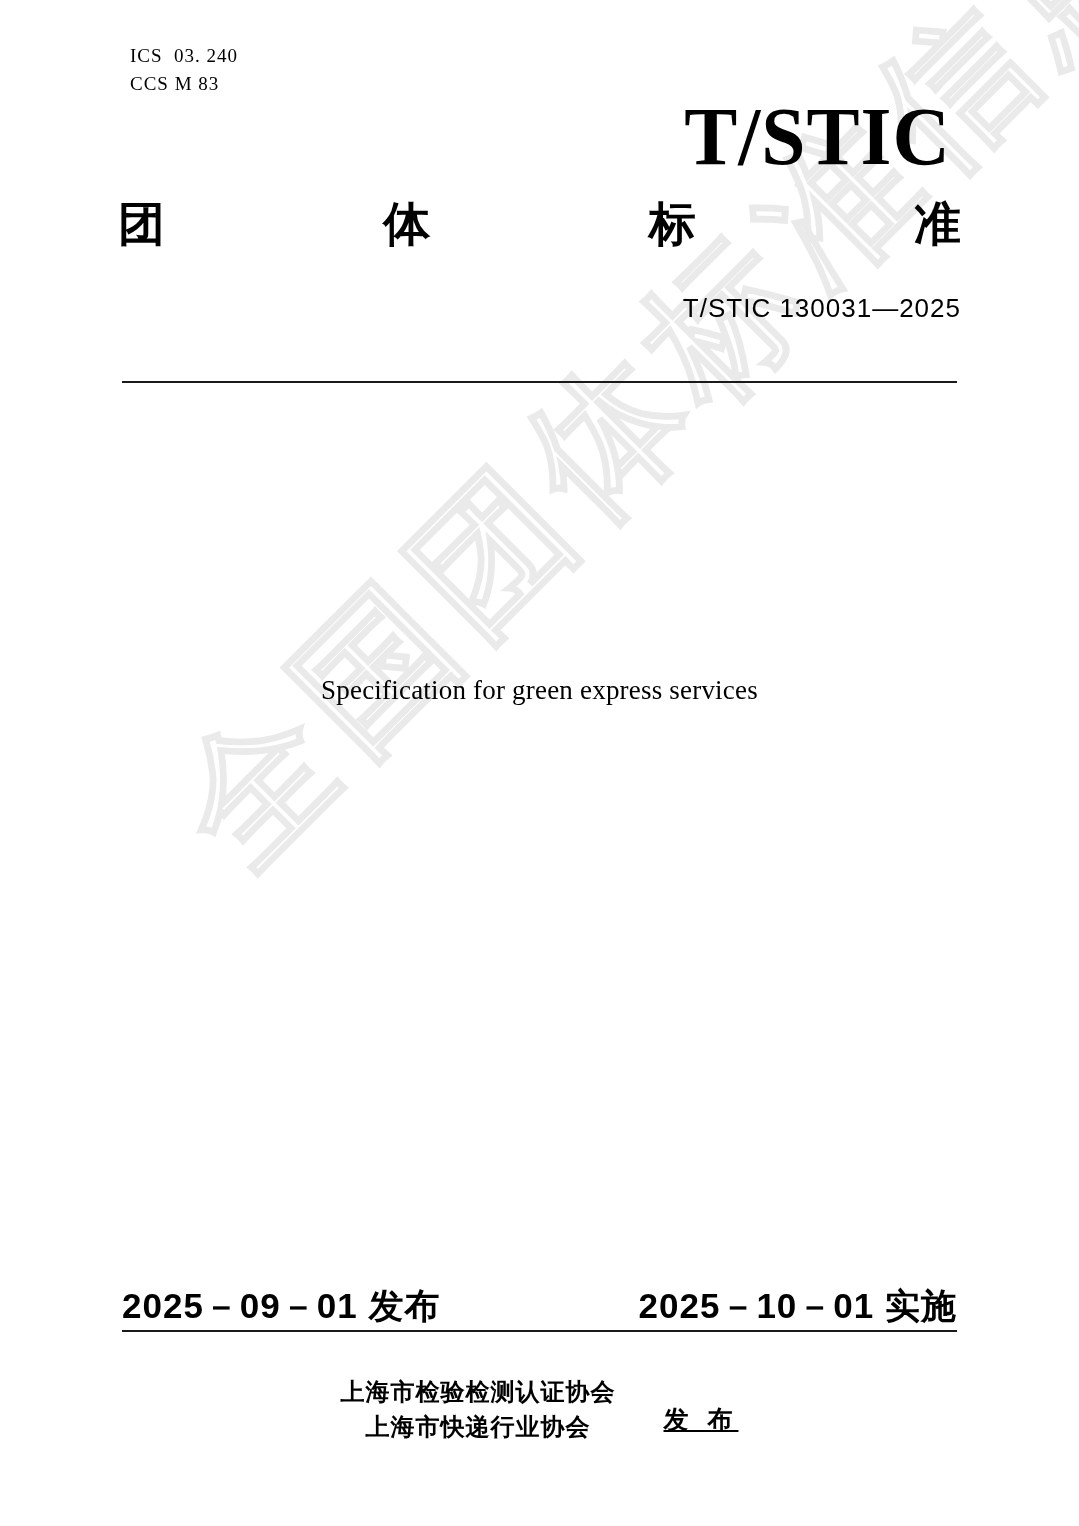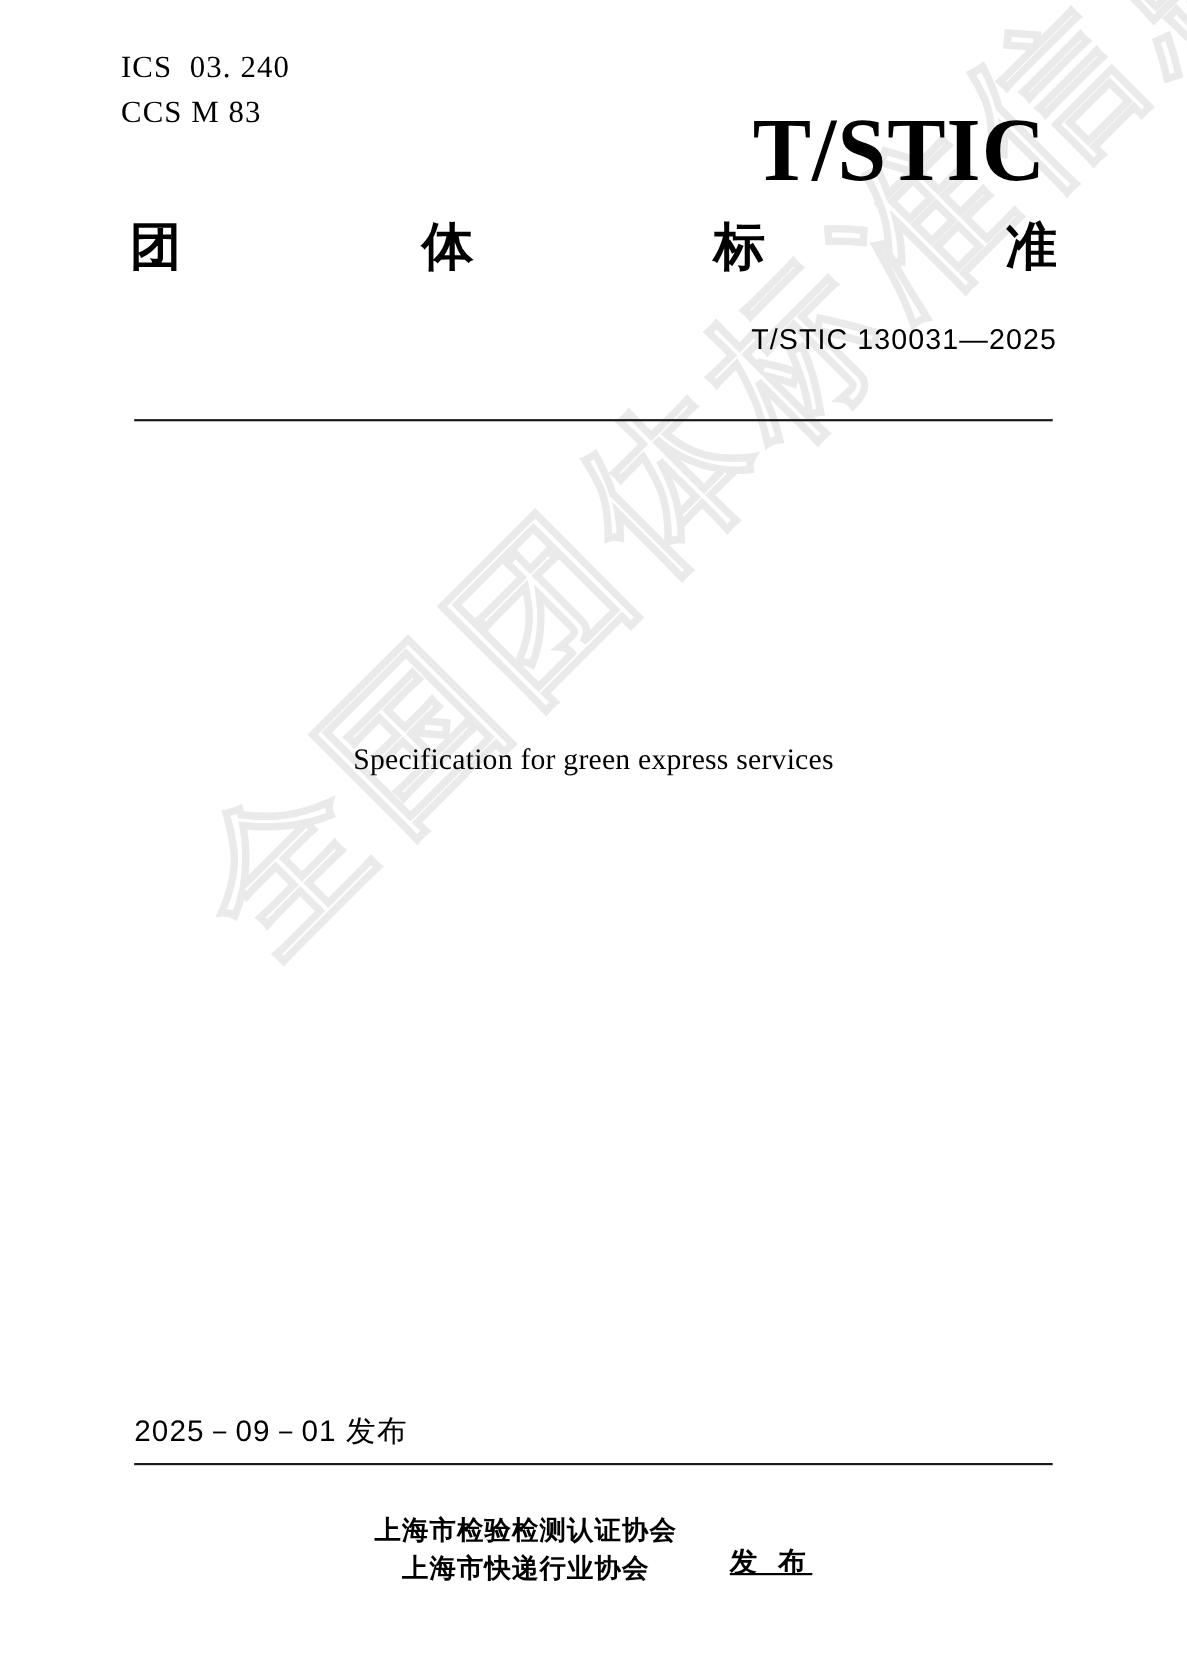--- a/index.html
+++ b/index.html
@@ -54,24 +54,24 @@
 
   .content {
     position: absolute;
     inset: 0;
     z-index: 2;
   }
 
   
   .codes {
     position: absolute;
-    left: 110px;
+    left: 130px;
     top: 42px;
     font-family: "Liberation Serif", serif;
-    font-size: 28px;
+    font-size: 19px;
     line-height: 1.45;
     letter-spacing: 1px;
   }
   .codes div { white-space: pre; }
 
   
   .logo {
     position: absolute;
     right: 128px;
     top: 96px;
@@ -146,22 +146,22 @@
 
   
   .dates {
     position: absolute;
     left: 122px;
     right: 122px;
     top: 1283px;
     display: flex;
     justify-content: space-between;
     font-family: "Liberation Sans", sans-serif;
-    font-size: 27px;
-    font-weight: 400;
+    font-size: 35px;
+    font-weight: 700;
     letter-spacing: 1px;
     gap: 12px;
   }
   .rule-bottom {
     position: absolute;
     left: 122px;
     right: 122px;
     top: 1330px;
     border-top: 2px solid #1a1a1a;
   }
@@ -220,20 +220,21 @@
     </div>
 
     <div class="std-no">T/STIC 130031—2025</div>
 
     <div class="rule-top"></div>
 
     <div class="title-en">Specification for green express services</div>
 
     <div class="dates">
       <div>2025－09－01 发布</div>
+      <div>2025－10－01 实施</div>
     </div>
 
     <div class="rule-bottom"></div>
 
     <div class="publisher">
       <div class="publisher-names">
         <div>上海市检验检测认证协会</div>
         <div>上海市快递行业协会</div>
       </div>
       <div class="publisher-action">发 布</div>

